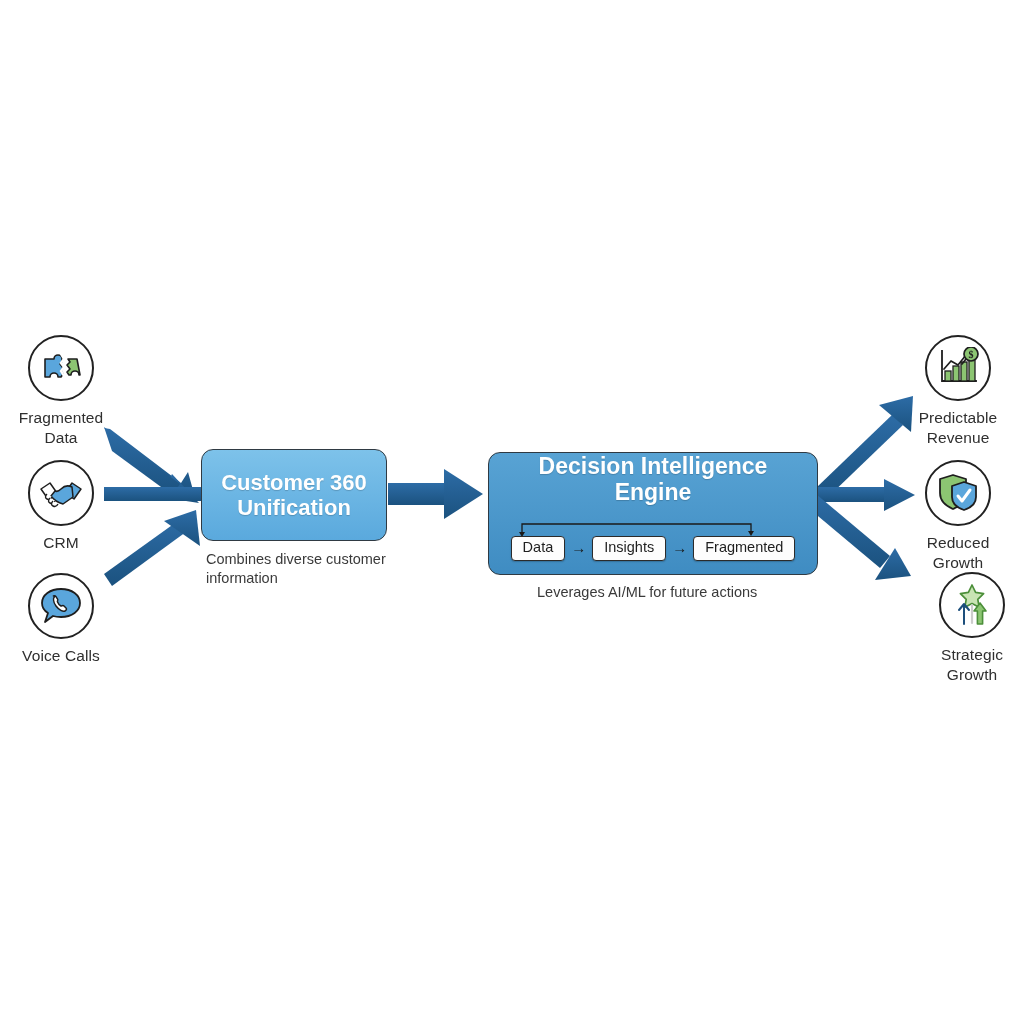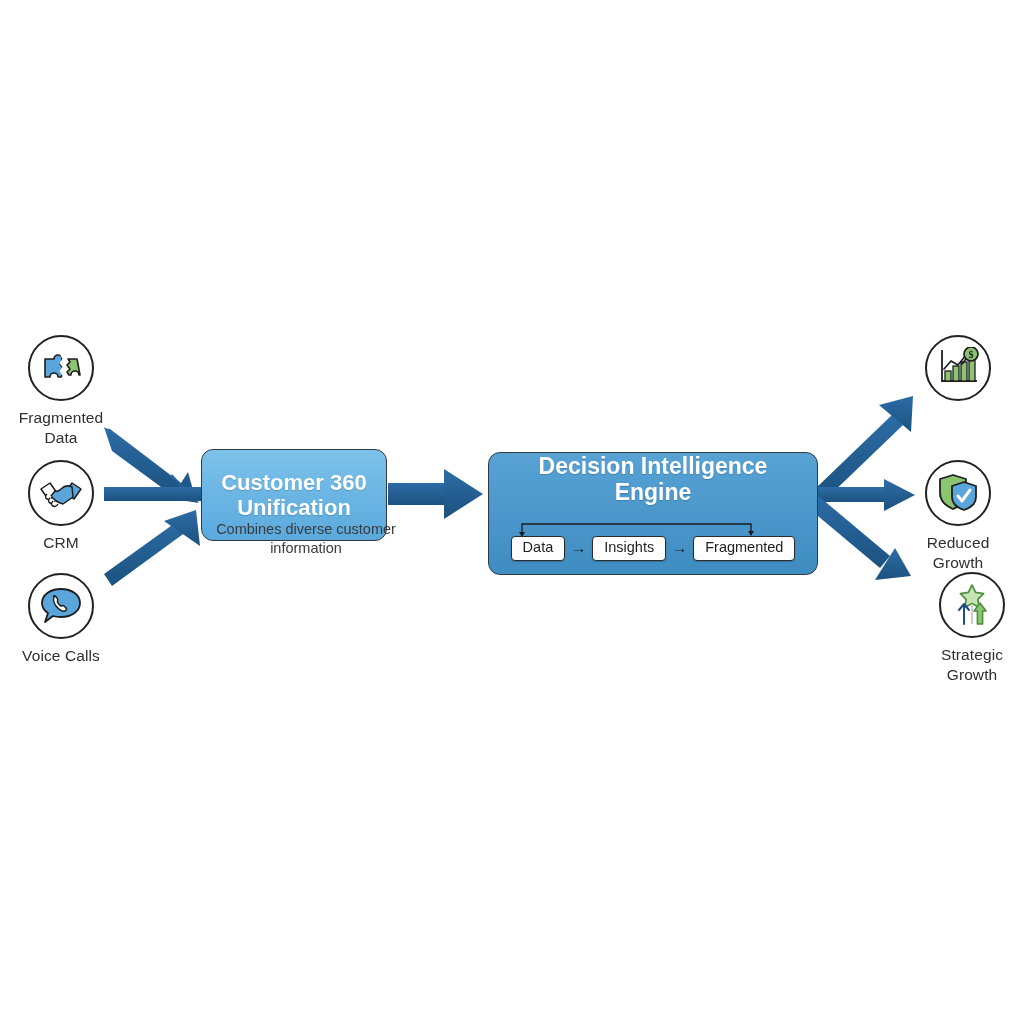--- a/index.html
+++ b/index.html
@@ -91,23 +91,23 @@
     left: 201px;
     top: 449px;
     width: 186px;
     height: 92px;
     background: linear-gradient(180deg, #7dc2ea 0%, #5aa9dd 100%);
     justify-content: center;
   }
   #box-c360 .proc-title { font-size: 22px; }
   #caption-c360 {
     left: 206px;
-    top: 520px;
+    top: 550px;
     width: 200px;
-    text-align: center;
+    text-align: left;
   }
 
   #box-engine {
     left: 488px;
     top: 452px;
     width: 330px;
     height: 123px;
     background: linear-gradient(180deg, #58a3d4 0%, #3f8cc2 100%);
   }
   #box-engine .proc-title { font-size: 23px; }
@@ -277,40 +277,43 @@
     </svg>
 
     <div id="pipeline">
       <span class="pipe-chip">Data</span>
       <span class="pipe-arrow">→</span>
       <span class="pipe-chip">Insights</span>
       <span class="pipe-arrow">→</span>
       <span class="pipe-chip">Fragmented</span>
     </div>
   </div>
+  <div class="proc-caption" id="caption-engine">Leverages AI/ML for future actions</div>
 
   <div class="node" id="node-revenue">
     <div class="disc">
       <svg width="46" height="42" viewBox="0 0 46 42">
 
         <path d="M7,4 L7,34 L41,34" fill="none" stroke="#1e1e1e" stroke-width="1.8" stroke-linecap="square"></path>
 
         <rect x="10" y="24" width="6" height="10" fill="#8cc572" stroke="#1e1e1e" stroke-width="1.3"></rect>
         <rect x="18" y="19" width="6" height="15" fill="#8cc572" stroke="#1e1e1e" stroke-width="1.3"></rect>
         <rect x="26" y="15" width="6" height="19" fill="#8cc572" stroke="#1e1e1e" stroke-width="1.3"></rect>
         <rect x="34" y="11" width="6" height="23" fill="#8cc572" stroke="#1e1e1e" stroke-width="1.3"></rect>
 
         <path d="M9,22 L16,14 L23,18 L31,8" fill="none" stroke="#1e1e1e" stroke-width="1.7" stroke-linejoin="round" stroke-linecap="round"></path>
 
         <path d="M31,12 L27,17" stroke="#1e1e1e" stroke-width="1.8" stroke-linecap="round"></path>
 
         <circle cx="36" cy="7" r="7" fill="#8cc572" stroke="#1e1e1e" stroke-width="1.7"></circle>
         <text x="36" y="11" font-family="'Liberation Serif', serif" font-size="10" font-weight="bold" text-anchor="middle" fill="#1e1e1e">$</text>
       </svg>
     </div>
+    <div class="node-label">Predictable
+Revenue</div>
   </div>
 
   <div class="node" id="node-churn">
     <div class="disc">
       <svg width="44" height="42" viewBox="0 0 44 42">
 
         <path d="M17,3 L30,7 L30,21 C30,29 24,34 17,37 C10,34 4,29 4,21 L4,7 Z" fill="#8cc572" stroke="#1e1e1e" stroke-width="1.8" stroke-linejoin="round"></path>
 
         <path d="M28,10 L40,14 L40,25 C40,32 34,36 28,38 C22,36 16,32 16,25 L16,14 Z" fill="#5aa6dc" stroke="#1e1e1e" stroke-width="1.8" stroke-linejoin="round"></path>
 

